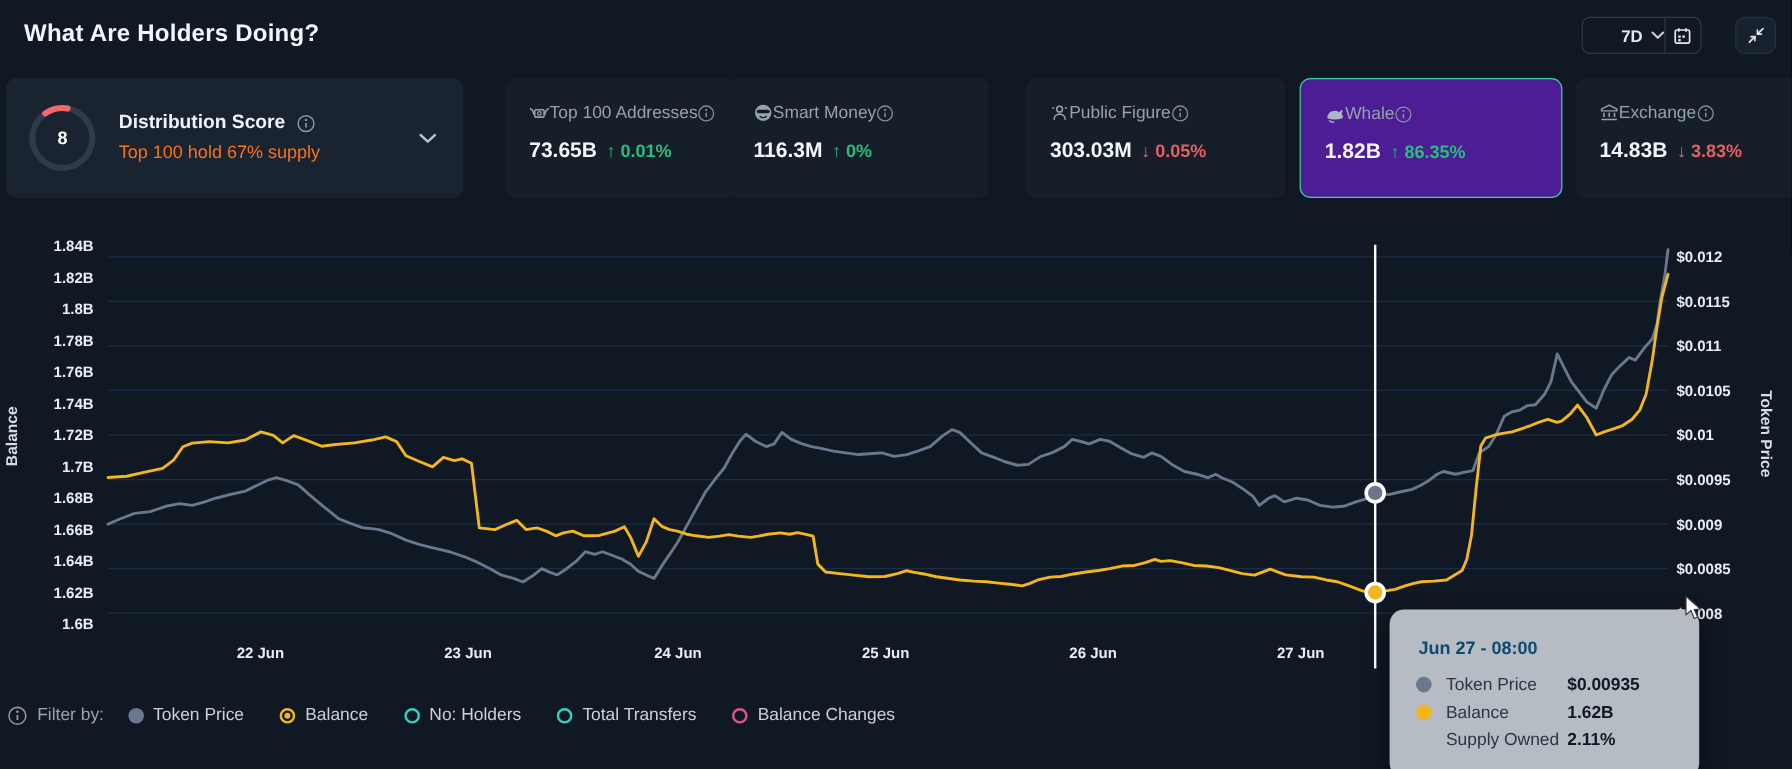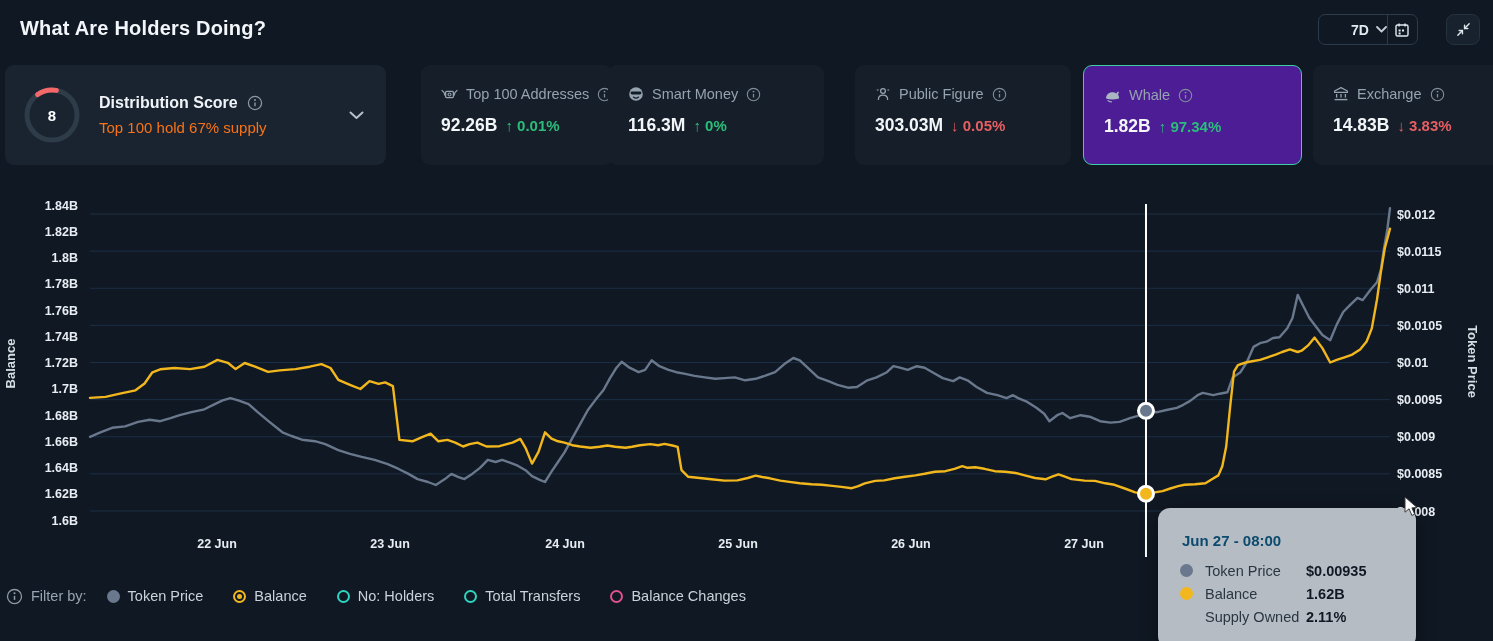--- a/index.html
+++ b/index.html
@@ -18,21 +18,21 @@
   
   .card{position:absolute;top:65px;height:100px;border-radius:9px;box-sizing:border-box;background:#151e29;}
   .dist-card{left:5px;width:381px;background:#1a2430;display:flex;align-items:center;gap:18px;padding:0 22px 0 18px;cursor:pointer;}
   .gauge-wrap{position:relative;width:58px;height:58px;flex:none;}
   .gauge-num{position:absolute;inset:0;display:flex;align-items:center;justify-content:center;
              font-size:15px;font-weight:700;color:#fff;}
   .dist-text{flex:1;min-width:0;}
   .dist-title-row{display:flex;align-items:center;gap:9px;font-size:16px;font-weight:700;color:#f0f4f8;}
   .dist-sub{margin-top:7px;font-size:15px;color:#f97316;}
   .stat-card{padding:21px 20px 0 20px;}
-  .stat-head{display:flex;align-items:center;gap:8px;font-size:14.5px;color:#95a2af;white-space:nowrap;}
+  .stat-head{display:flex;align-items:center;font-size:14.5px;color:#95a2af;white-space:nowrap;}
   .stat-val-row{margin-top:13px;display:flex;align-items:baseline;gap:8px;white-space:nowrap;}
   .stat-value{font-size:17.5px;font-weight:700;color:#f3f6f9;}
   .stat-change{font-size:15px;font-weight:600;}
   .stat-card.up .stat-change{color:#2abe7a;}
   .stat-card.down .stat-change{color:#e65f63;}
   .stat-card.selected{background:#4c1d95;border:1px solid #3ed0a2;}
   .c-top100{left:421px;width:192px;}
   .c-smart{left:608px;width:216px;}
   .c-public{left:855px;width:216px;}
   .c-whale{left:1083px;width:219px;}
@@ -194,21 +194,21 @@
       <span>Top 100 Addresses</span>
       <span class="icon">
         <svg width="15" height="15" viewBox="0 0 16 16">
             <circle cx="8" cy="8" r="6.6" fill="none" stroke="#7f8c99" stroke-width="1.2"></circle>
             <line x1="8" y1="7.4" x2="8" y2="11.2" stroke="#7f8c99" stroke-width="1.4"></line>
             <circle cx="8" cy="4.9" r="1" fill="#7f8c99"></circle>
           </svg>
       </span>
     </div>
     <div class="stat-val-row">
-      <span class="stat-value">92.26B</span>
+      <span class="stat-value">73.65B</span>
       <span class="stat-change"><span>↑</span> <span>0.01%</span></span>
     </div>
   </div>
 
   <div class="card stat-card c-smart up">
     <div class="stat-head">
       <span class="icon">
         <svg width="16" height="16" viewBox="0 0 16 16">
             <circle cx="8" cy="8" r="6.8" fill="#95a2af"></circle>
             <rect x="2.6" y="5.4" width="10.8" height="3" rx="1.4" fill="#121c27"></rect>
@@ -267,21 +267,21 @@
       <span class="icon">
         <svg width="15" height="15" viewBox="0 0 16 16">
             <circle cx="8" cy="8" r="6.6" fill="none" stroke="#7f8c99" stroke-width="1.2"></circle>
             <line x1="8" y1="7.4" x2="8" y2="11.2" stroke="#7f8c99" stroke-width="1.4"></line>
             <circle cx="8" cy="4.9" r="1" fill="#7f8c99"></circle>
           </svg>
       </span>
     </div>
     <div class="stat-val-row">
       <span class="stat-value">1.82B</span>
-      <span class="stat-change"><span>↑</span> <span>97.34%</span></span>
+      <span class="stat-change"><span>↑</span> <span>86.35%</span></span>
     </div>
   </div>
 
   <div class="card stat-card c-exchange down">
     <div class="stat-head">
       <span class="icon">
         <svg width="16" height="16" viewBox="0 0 16 16">
             <path d="M8 1.6 L14.4 5 V6.4 H1.6 V5 Z" fill="none" stroke="#95a2af" stroke-width="1.2" stroke-linejoin="round"></path>
             <line x1="3.6" y1="8" x2="3.6" y2="11.6" stroke="#95a2af" stroke-width="1.3"></line>
             <line x1="8" y1="8" x2="8" y2="11.6" stroke="#95a2af" stroke-width="1.3"></line>

